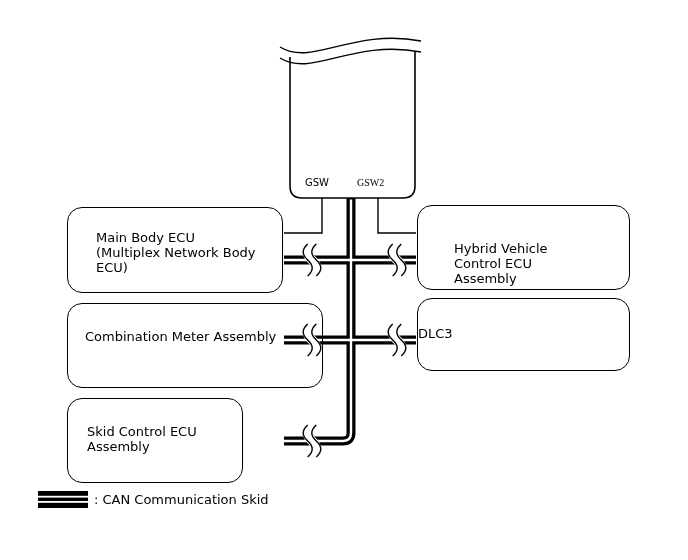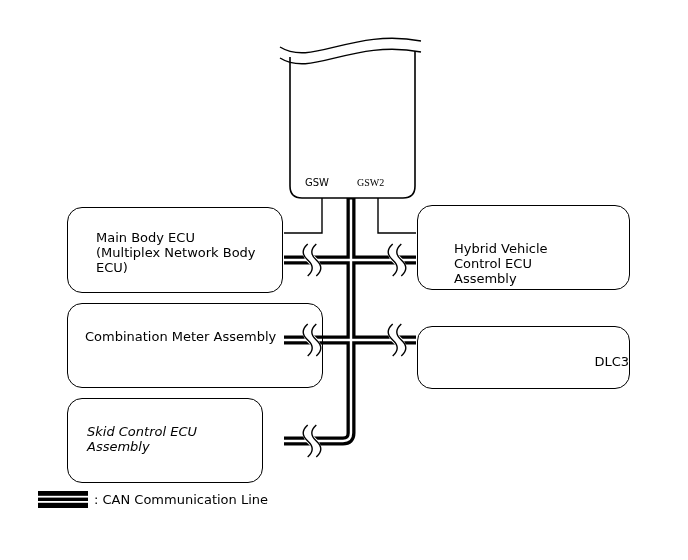--- a/index.html
+++ b/index.html
@@ -22,23 +22,23 @@
     position:absolute; font-size:13px; line-height:14.5px; color:var(--line);
     white-space:pre-line;
   }
   .node {
     position:absolute; border:1.7px solid var(--line); border-radius:15px;
     background:transparent; font-size:13px; line-height:15px; color:var(--line);
     white-space:pre-line;
   }
   .node.main-body   { left:67px;  top:207px; width:216px; height:86px; padding:7px 8px 0 28px; }
   .node.combi       { left:67px;  top:303px; width:256px; height:85px; padding:10px 8px 0 17px; }
-  .node.skid        { left:67px;  top:398px; width:196px; height:85px; padding:10px 8px 0 19px;font-style:italic; }
+  .node.skid        { left:67px;  top:398px; width:176px; height:85px; padding:10px 8px 0 19px; }
   .node.hybrid      { left:417px; top:205px; width:213px; height:85px; padding:20px 8px 0 36px; }
-  .node.dlc3        { left:417px; top:298px; width:213px; height:63px; padding:12px 0 0 0; text-align:right;margin-top:28px; }
+  .node.dlc3        { left:417px; top:298px; width:213px; height:73px; padding:12px 0 0 0; text-align:left; }
   .airbag-label { left:128px; top:93px; }
   .pin { position:absolute; top:177px; font-size:10px; color:var(--line); }
   .pin.gsw  { left:305px; }
   .pin.gsw2 { left:357px;font-family:Liberation Serif, serif; }
   .legend-label { left:94px; top:493px; }
 </style>
 </head>
 <body>
 
 <div class="stage">
@@ -114,15 +114,15 @@
   <div class="node hybrid">
     <span>Hybrid Vehicle
 Control ECU
 Assembly</span>
   </div>
 
   <div class="node dlc3">
     <span>DLC3</span>
   </div>
 
-  <div class="lbl legend-label">: CAN Communication Line</div>
+  <div class="lbl legend-label">: CAN Communication Skid</div>
 
 </div>
 
 </body></html>

